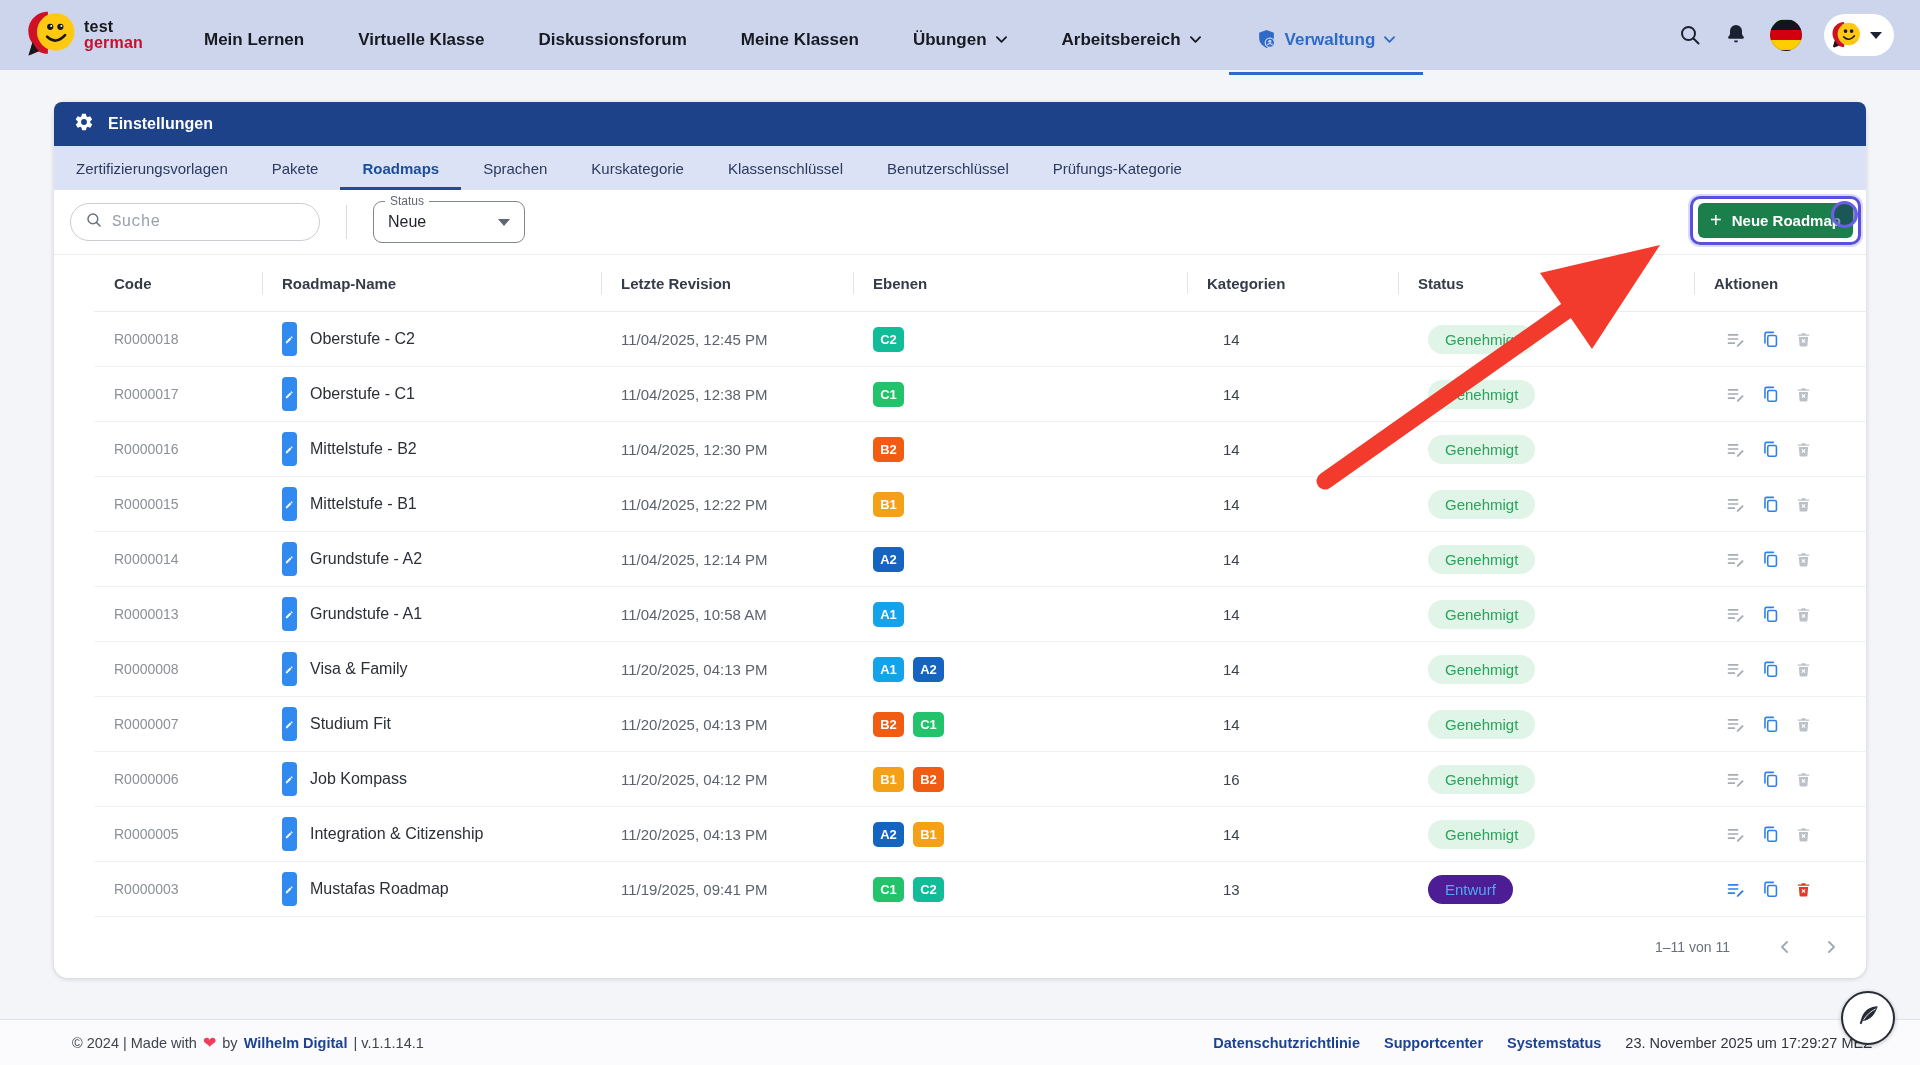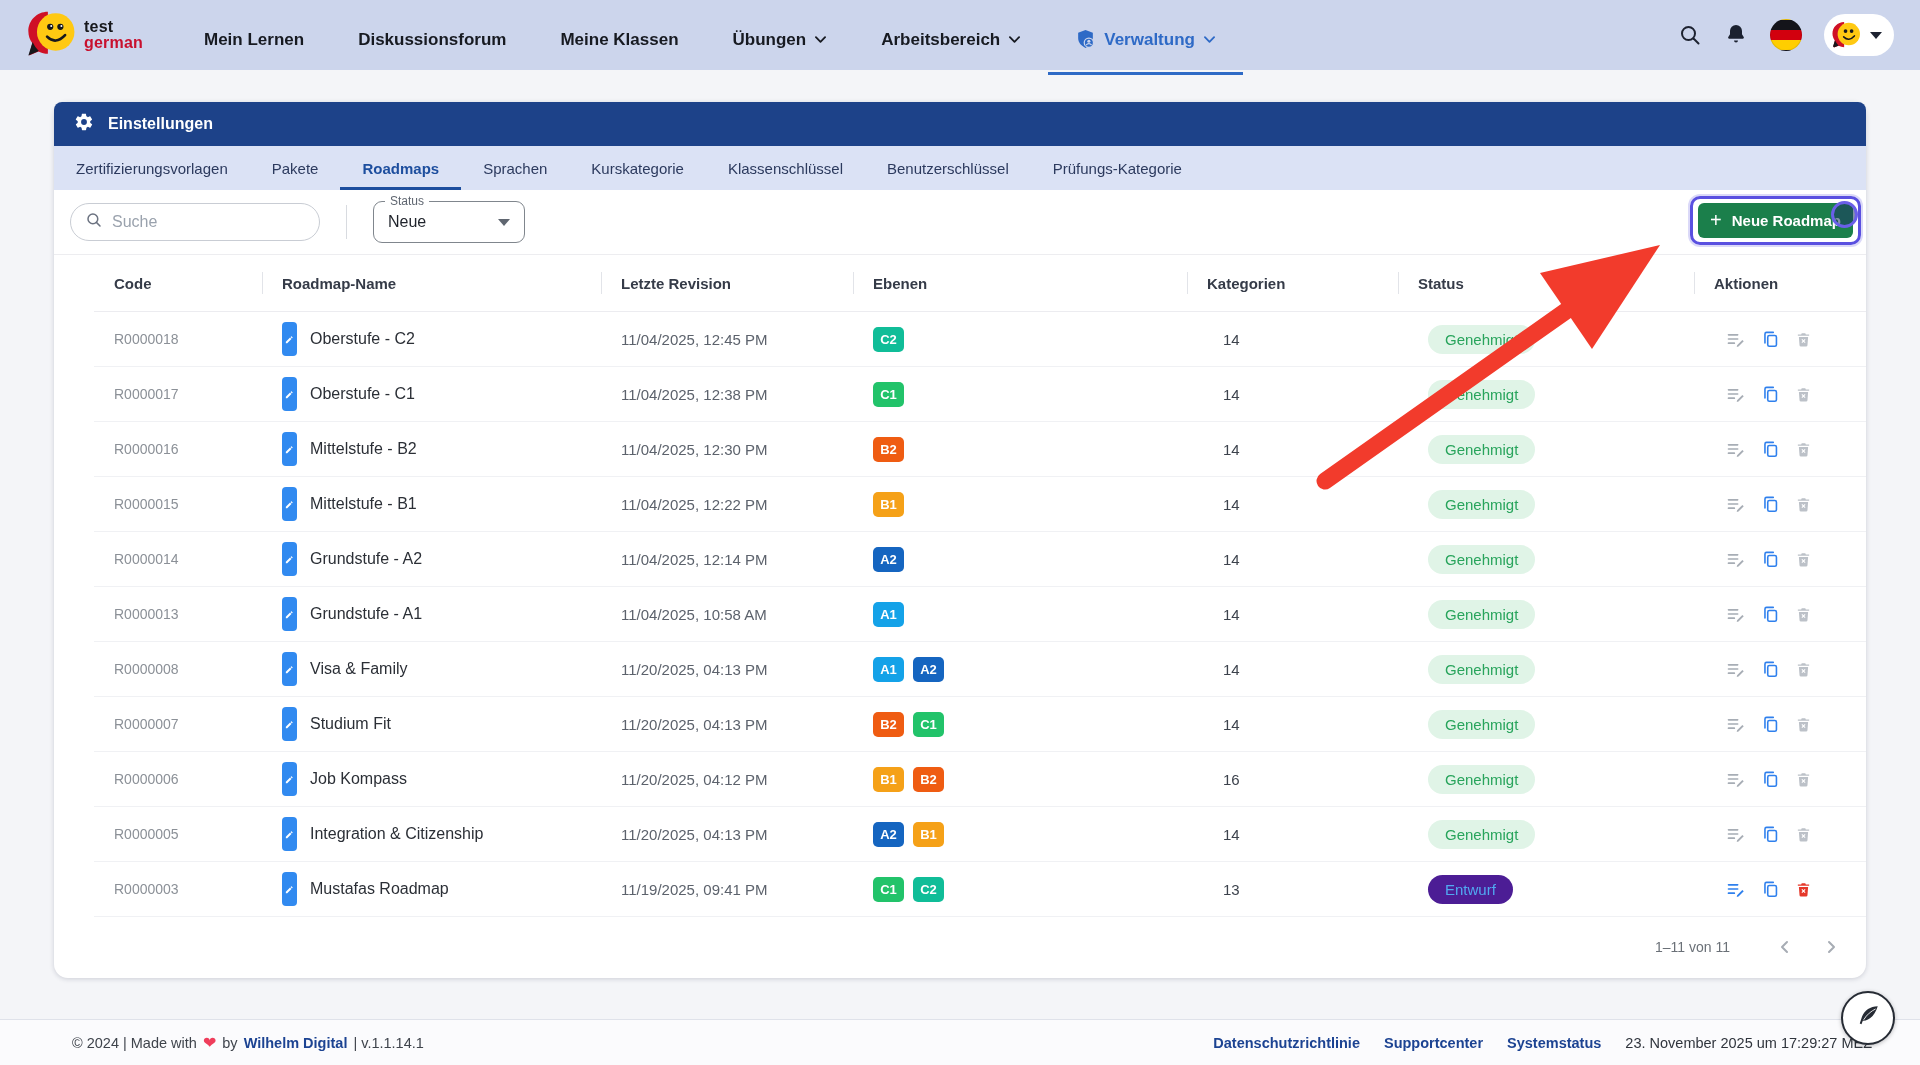--- a/index.html
+++ b/index.html
@@ -42,21 +42,21 @@
   .tabs { height:44px; background:#dbe2f5; display:flex; }
   .tab { display:flex; align-items:center; padding:3px 22px 0 22px; font-size:15px; color:#2c3a5e;
          cursor:pointer; border-bottom:3px solid transparent; white-space:nowrap; }
   .tab.active { color:#1d4e9e; font-weight:bold; border-bottom-color:#1d4e9e; }
   
   .toolbar { position:relative; height:65px; display:flex; align-items:center; padding:0 16px;
              border-bottom:1px solid #ededf0; }
   .search-box { width:250px; height:38px; border:1px solid #c9cdd4; border-radius:19px; display:flex;
                 align-items:center; padding:0 14px; gap:9px; background:#fff; }
   .search-box input { border:none; outline:none; font-size:16px; color:#333; width:100%;
-                      background:transparent; font-family:Liberation Sans, sans-serif; }
+                      background:transparent; font-family:Liberation Mono, monospace; }
   .search-box input::placeholder { color:#9aa2ad; }
   .vdiv { width:1px; height:34px; background:#d8dbe0; margin:0 26px; }
   .status-select { position:relative; width:152px; height:42px; border:1px solid #80868d;
                    border-radius:9px; display:flex; align-items:center; padding:0 14px; font-size:16px;
                    color:#1f232b; cursor:pointer; background:#fff; }
   .status-select .flabel { position:absolute; top:-8px; left:11px; background:#fff; padding:0 5px;
                            font-size:12px; color:#5f6670; }
   .caret-down { margin-left:auto; width:0; height:0; border-left:6px solid transparent;
                 border-right:6px solid transparent; border-top:7px solid #5f6670; }
   .btn-wrap { position:absolute; right:5px; top:6px; width:171px; height:49px; border:3px solid #5a50e0;
@@ -135,20 +135,23 @@
     <span class="logo-text">
       <span class="t1">test</span>
       <span class="t2">german</span>
     </span>
   </div>
   <div class="nav-items" id="nav-items">
       <div class="nav-item">
         <span>Mein Lernen</span>
       </div>
       <div class="nav-item">
+        <span>Virtuelle Klasse</span>
+      </div>
+      <div class="nav-item">
         <span>Diskussionsforum</span>
       </div>
       <div class="nav-item">
         <span>Meine Klassen</span>
       </div>
       <div class="nav-item">
         <span>Übungen</span>
         <svg viewBox="0 0 14 12" width="13" height="11">
           <path d="M2 3.5l5 5 5-5" stroke="currentColor" stroke-width="2" fill="none" stroke-linecap="round" stroke-linejoin="round"></path>
         </svg>

